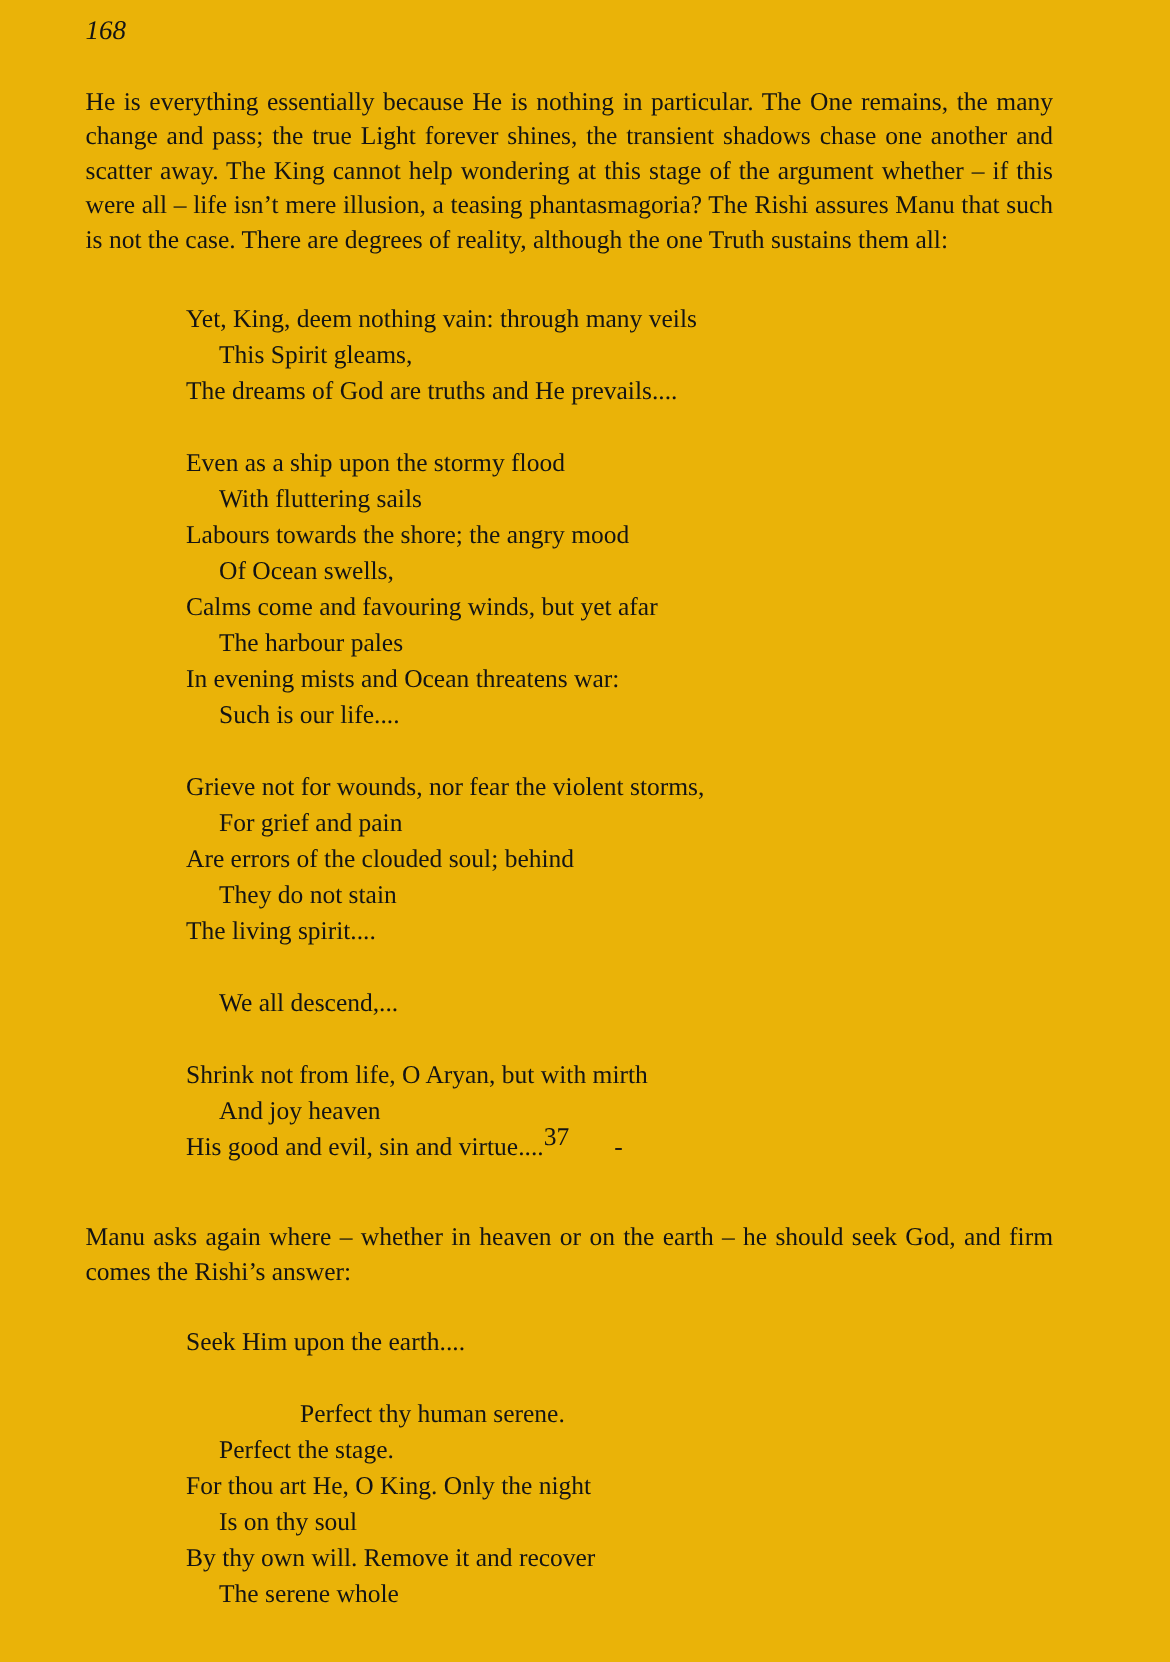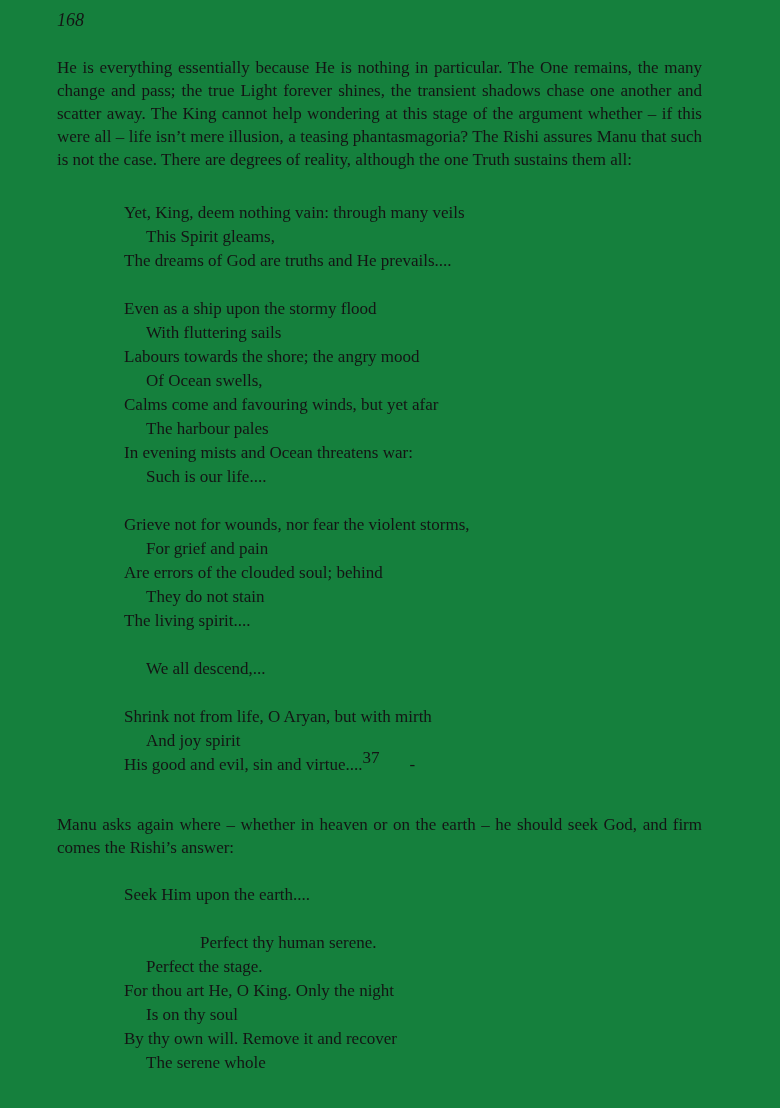--- a/index.html
+++ b/index.html
@@ -1,21 +1,21 @@
 <!DOCTYPE html>
 <html><head>
 <meta charset="utf-8">
 <style>
   html, body { margin: 0; padding: 0; background: #e9e9e7; }
   .page {
     position: relative;
     width: 780px;
     height: 1108px;
     margin: 0 auto;
-    background: #15803d;
+    background: #eab308;
     color: #141414;
     font-family: "Liberation Serif", "DejaVu Serif", serif;
     box-sizing: border-box;
     padding: 10px 78px 0 57px;
     overflow: hidden;
   }
   .header {
     position: relative;
     height: 26px;
     font-style: italic;
@@ -90,21 +90,21 @@
       <div class="vline indent-1">For grief and pain</div>
       <div class="vline indent-0">Are errors of the clouded soul; behind</div>
       <div class="vline indent-1">They do not stain</div>
       <div class="vline indent-0">The living spirit....</div>
     </div>
   <div class="verse">
       <div class="vline indent-1">We all descend,...</div>
     </div>
   <div class="verse">
       <div class="vline indent-0">Shrink not from life, O Aryan, but with mirth</div>
-      <div class="vline indent-1">And joy spirit</div>
+      <div class="vline indent-1">And joy heaven</div>
       <div class="vline indent-0">His good and evil, sin and virtue....<sup>37</sup><span class="after-dash">-</span></div>
     </div>
 
   <p class="body-para para-2">Manu asks again where – whether in heaven or on the earth – he should seek God, and firm comes the Rishi’s answer:</p>
 
   <div class="verse">
       <div class="vline indent-0">Seek Him upon the earth....</div>
     </div>
   <div class="verse">
       <div class="vline indent-2">Perfect thy human serene.</div>

